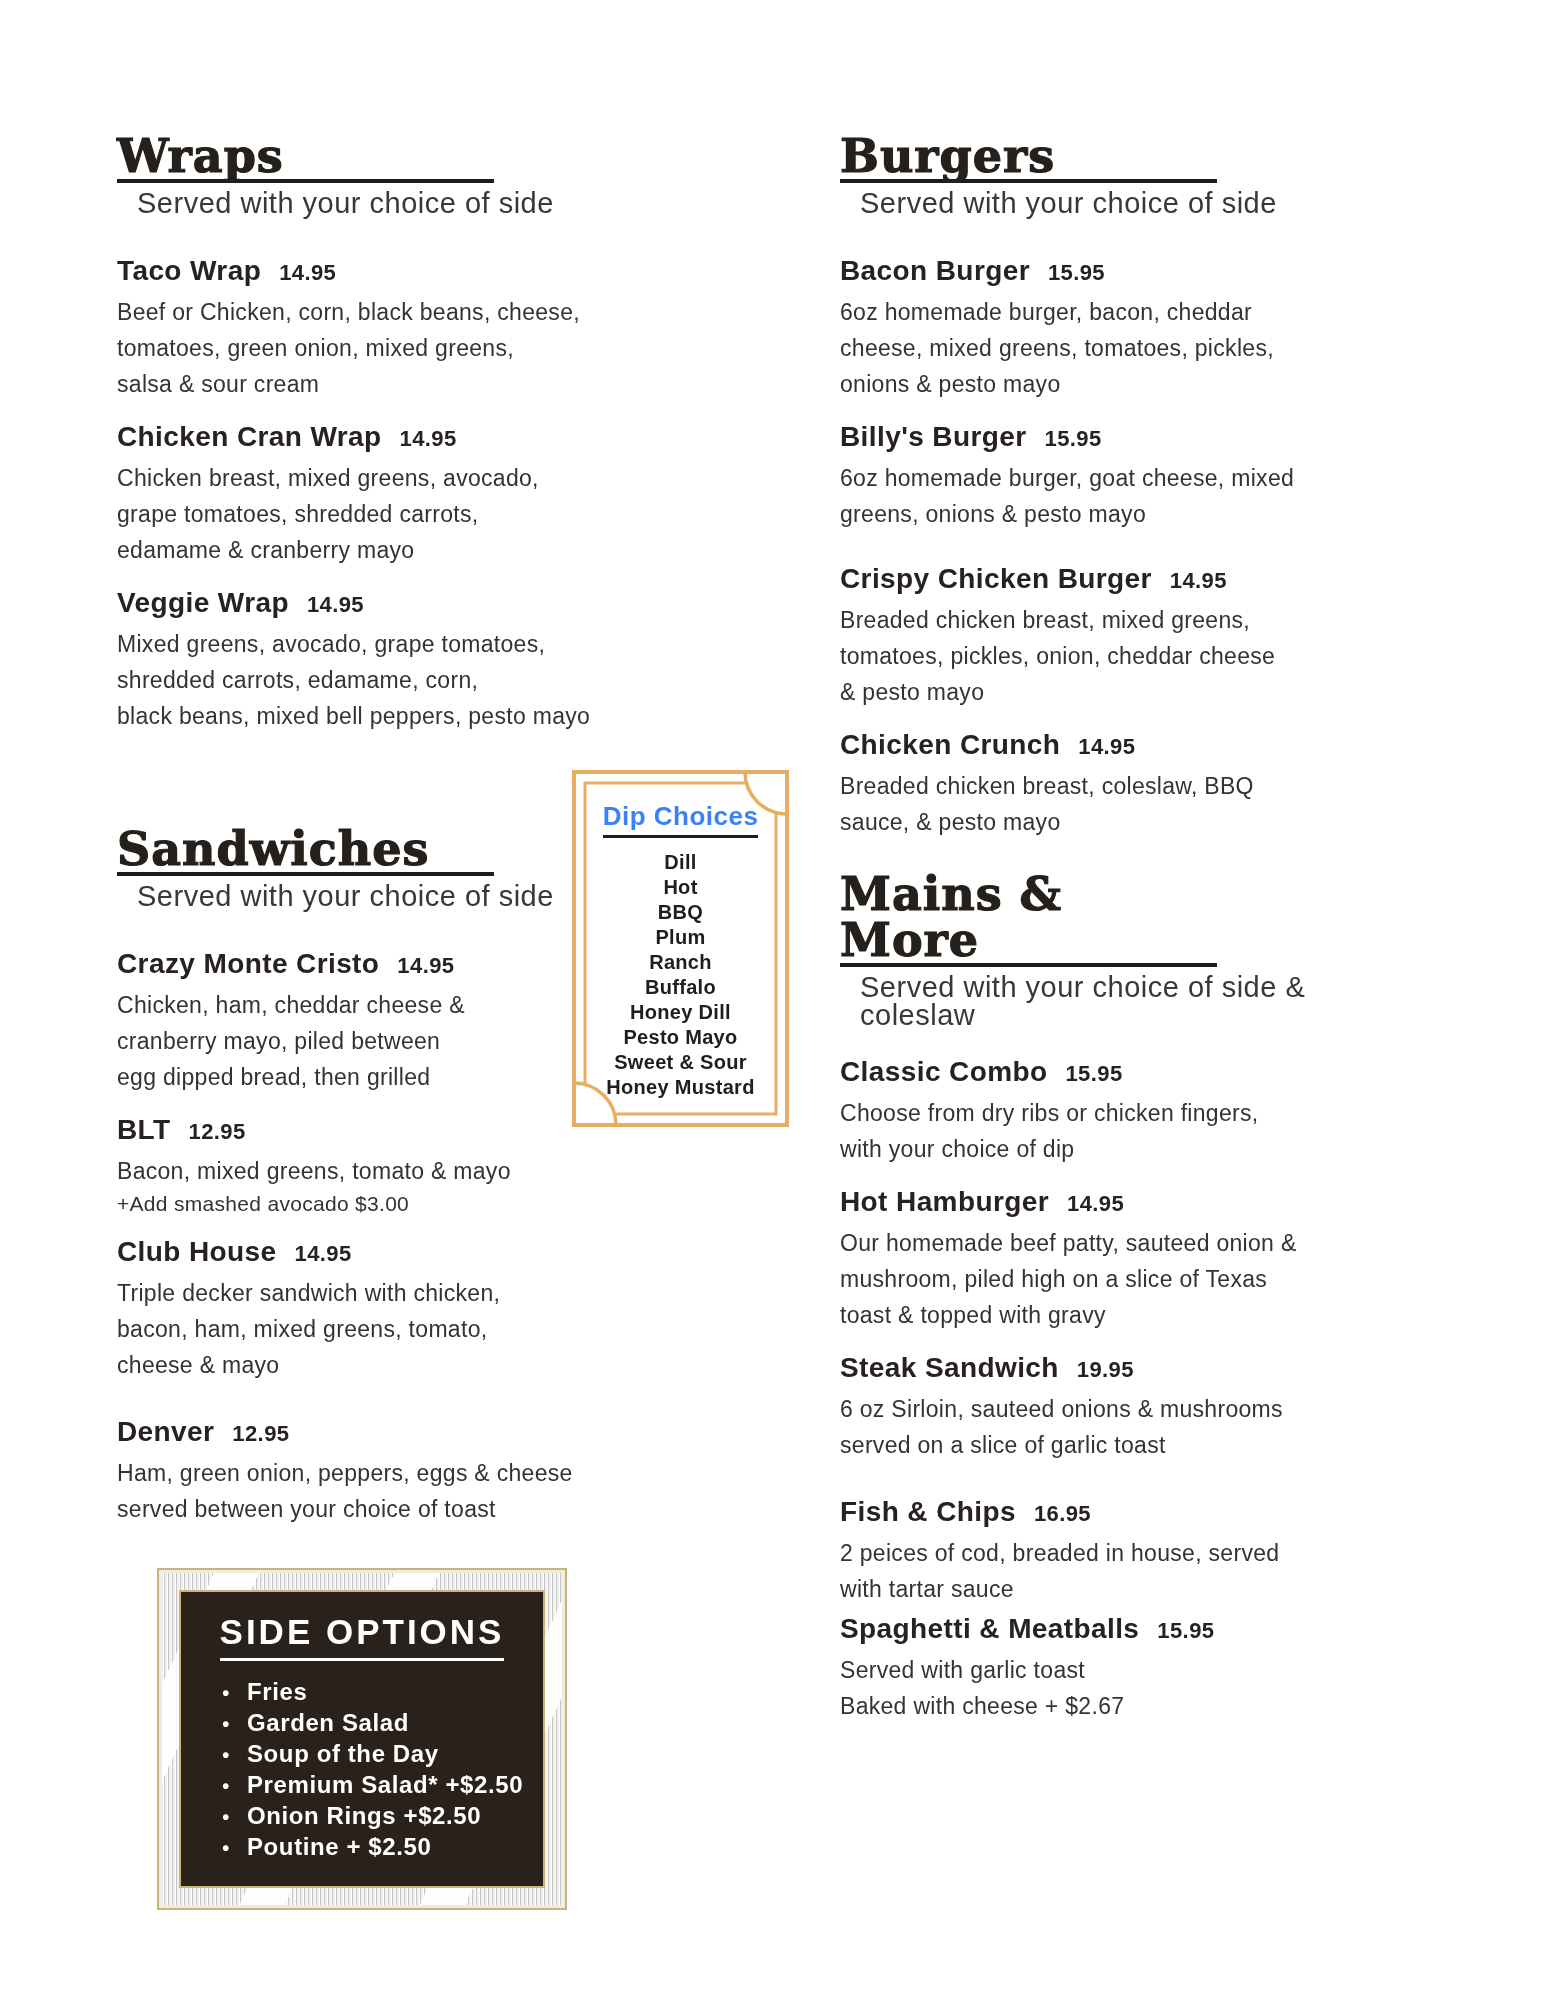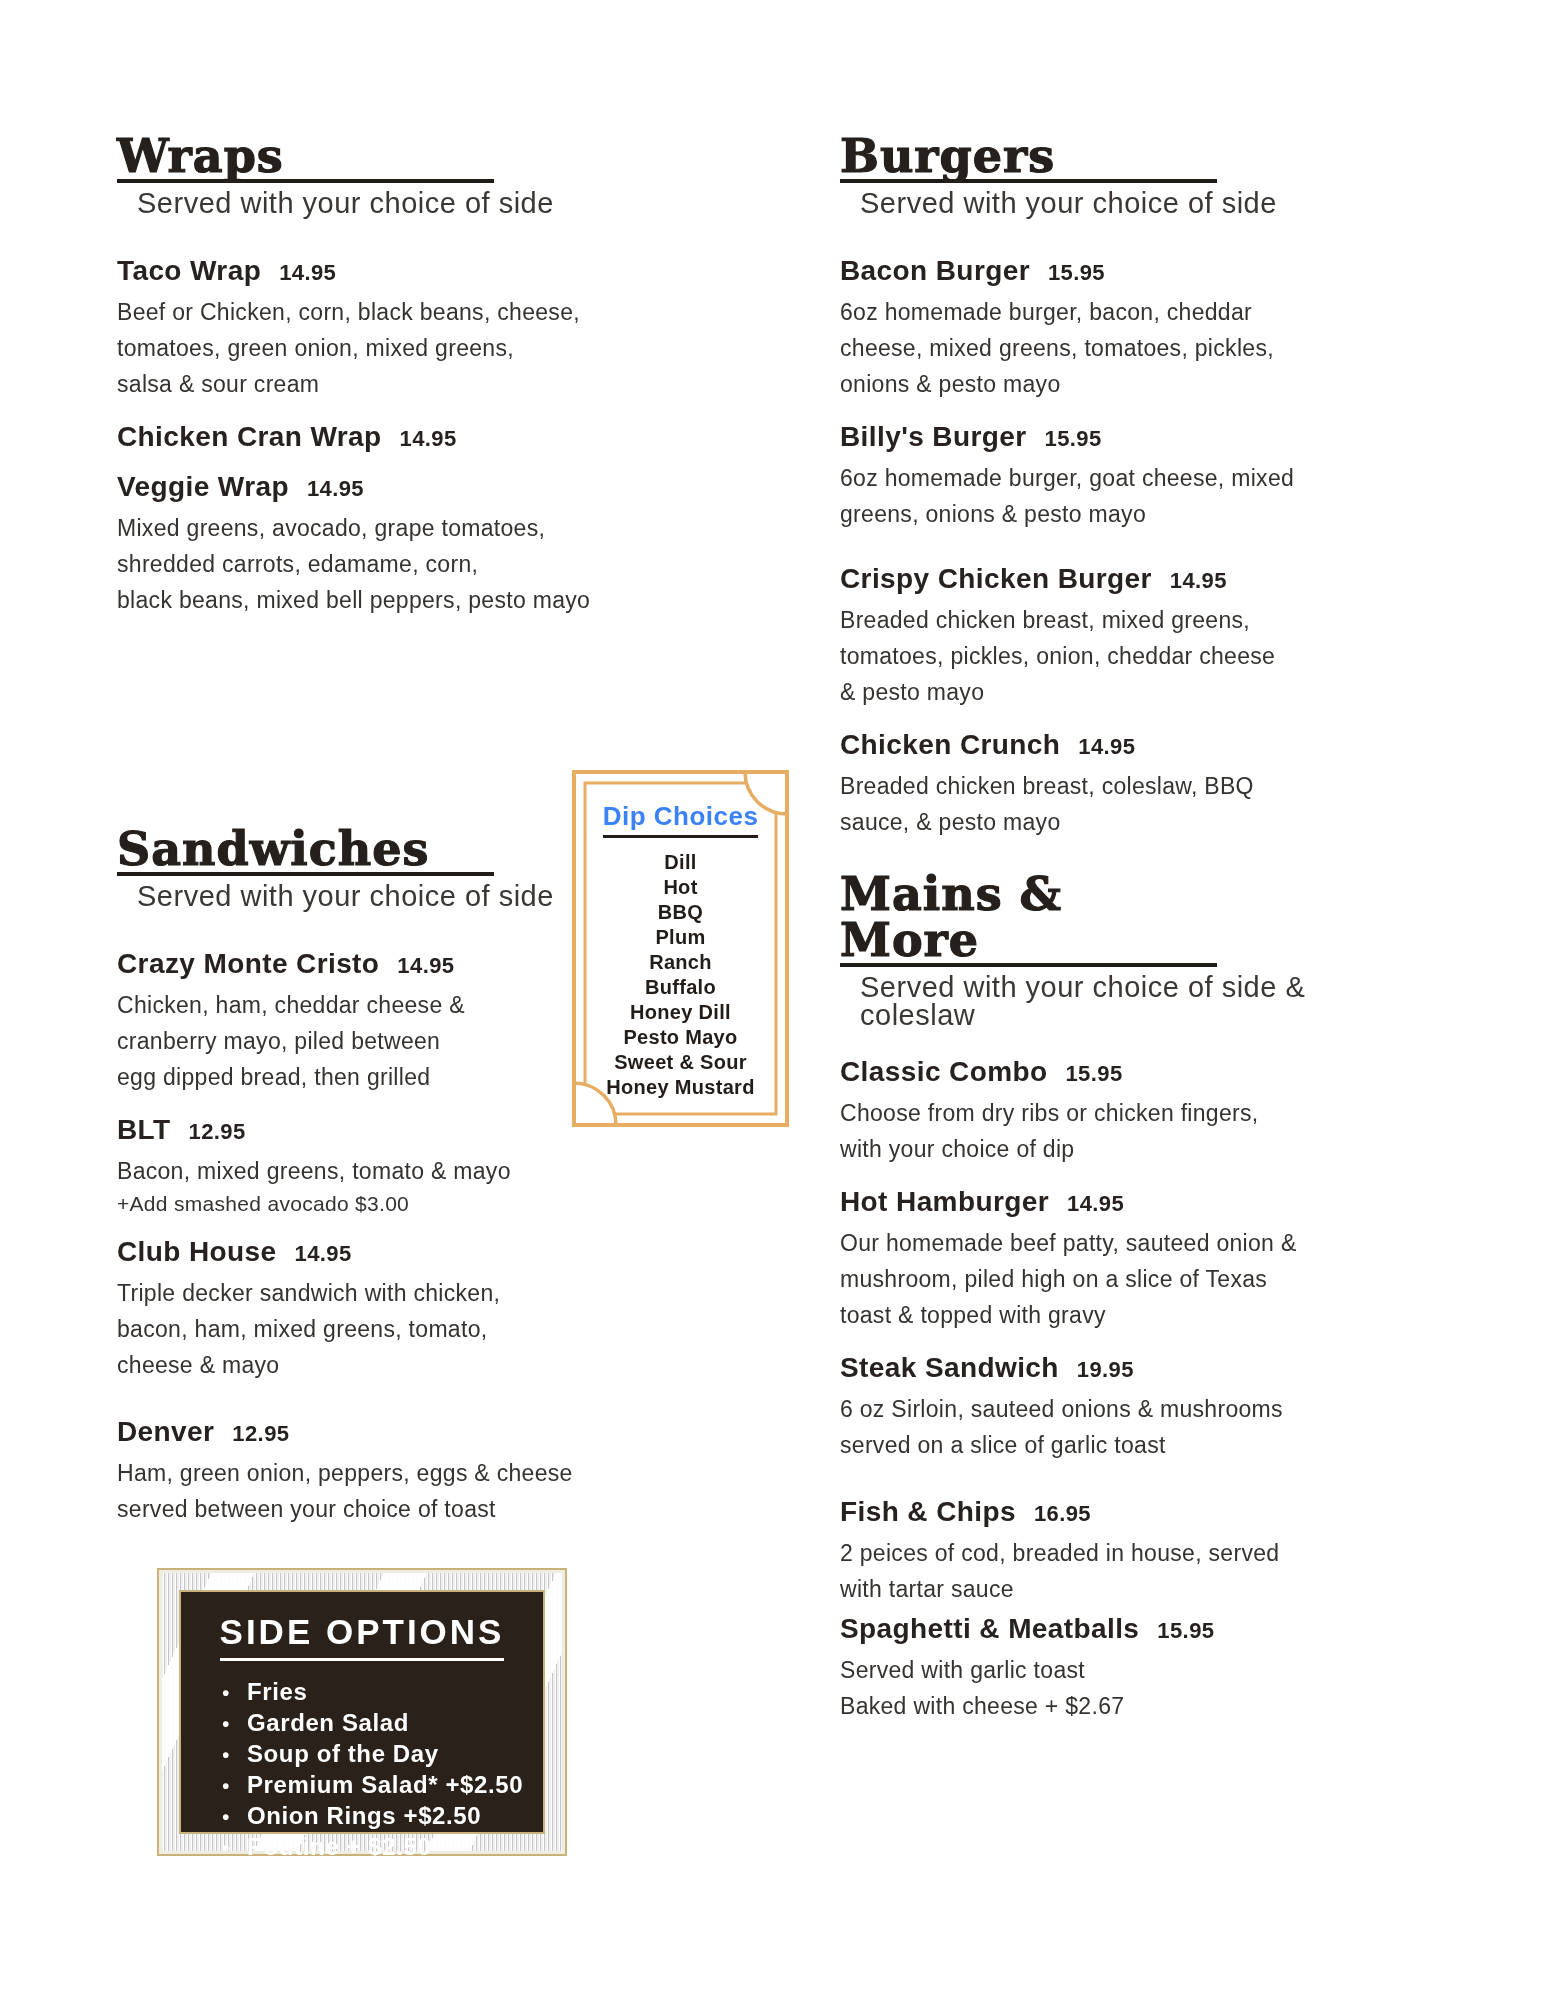--- a/index.html
+++ b/index.html
@@ -30,21 +30,21 @@
   .dip-content{position:relative;padding-top:32px;text-align:center;}
   .dip-title{
     display:inline-block;font-size:26px;font-weight:700;letter-spacing:0.5px;color:#3b82f6;
     padding-bottom:5px;border-bottom:3px solid #221d19;line-height:28px;
   }
   .dip-list{list-style:none;margin:12px 0 0 0;padding:0;
     font-size:20px;font-weight:700;line-height:25px;letter-spacing:0.3px;color:#221d19;}
 
   
   .side-box{
-    position:absolute;left:157px;top:1568px;width:410px;height:288px;box-sizing:border-box;
+    position:absolute;left:157px;top:1568px;width:410px;height:342px;box-sizing:border-box;
     border:2px solid #c9b37a;
     box-shadow:inset 0 0 0 3px #efece2;
     background:
       linear-gradient(115deg,
         rgba(255,255,255,0) 0 10%, rgba(255,255,255,0.95) 10% 18%,
         rgba(255,255,255,0) 18% 42%, rgba(255,255,255,0.95) 42% 50%,
         rgba(255,255,255,0) 50% 74%, rgba(255,255,255,0.95) 74% 82%,
         rgba(255,255,255,0) 82%),
       repeating-linear-gradient(90deg,#ffffff 0 1px,#c6c6c6 1px 2px,#f0f0f0 2px 4px);
     padding:20px;
@@ -81,20 +81,23 @@
       <div class="item-desc">Beef or Chicken, corn, black beans, cheese,
 tomatoes, green onion, mixed greens,
 salsa &amp; sour cream</div>
     </div>
 
     <div class="menu-item">
       <div class="item-head">
         <span class="item-name">Chicken Cran Wrap</span>
         <span class="item-price">14.95</span>
       </div>
+      <div class="item-desc">Chicken breast, mixed greens, avocado,
+grape tomatoes, shredded carrots,
+edamame &amp; cranberry mayo</div>
     </div>
 
     <div class="menu-item">
       <div class="item-head">
         <span class="item-name">Veggie Wrap</span>
         <span class="item-price">14.95</span>
       </div>
       <div class="item-desc">Mixed greens, avocado, grape tomatoes,
 shredded carrots, edamame, corn,
 black beans, mixed bell peppers, pesto mayo</div>

